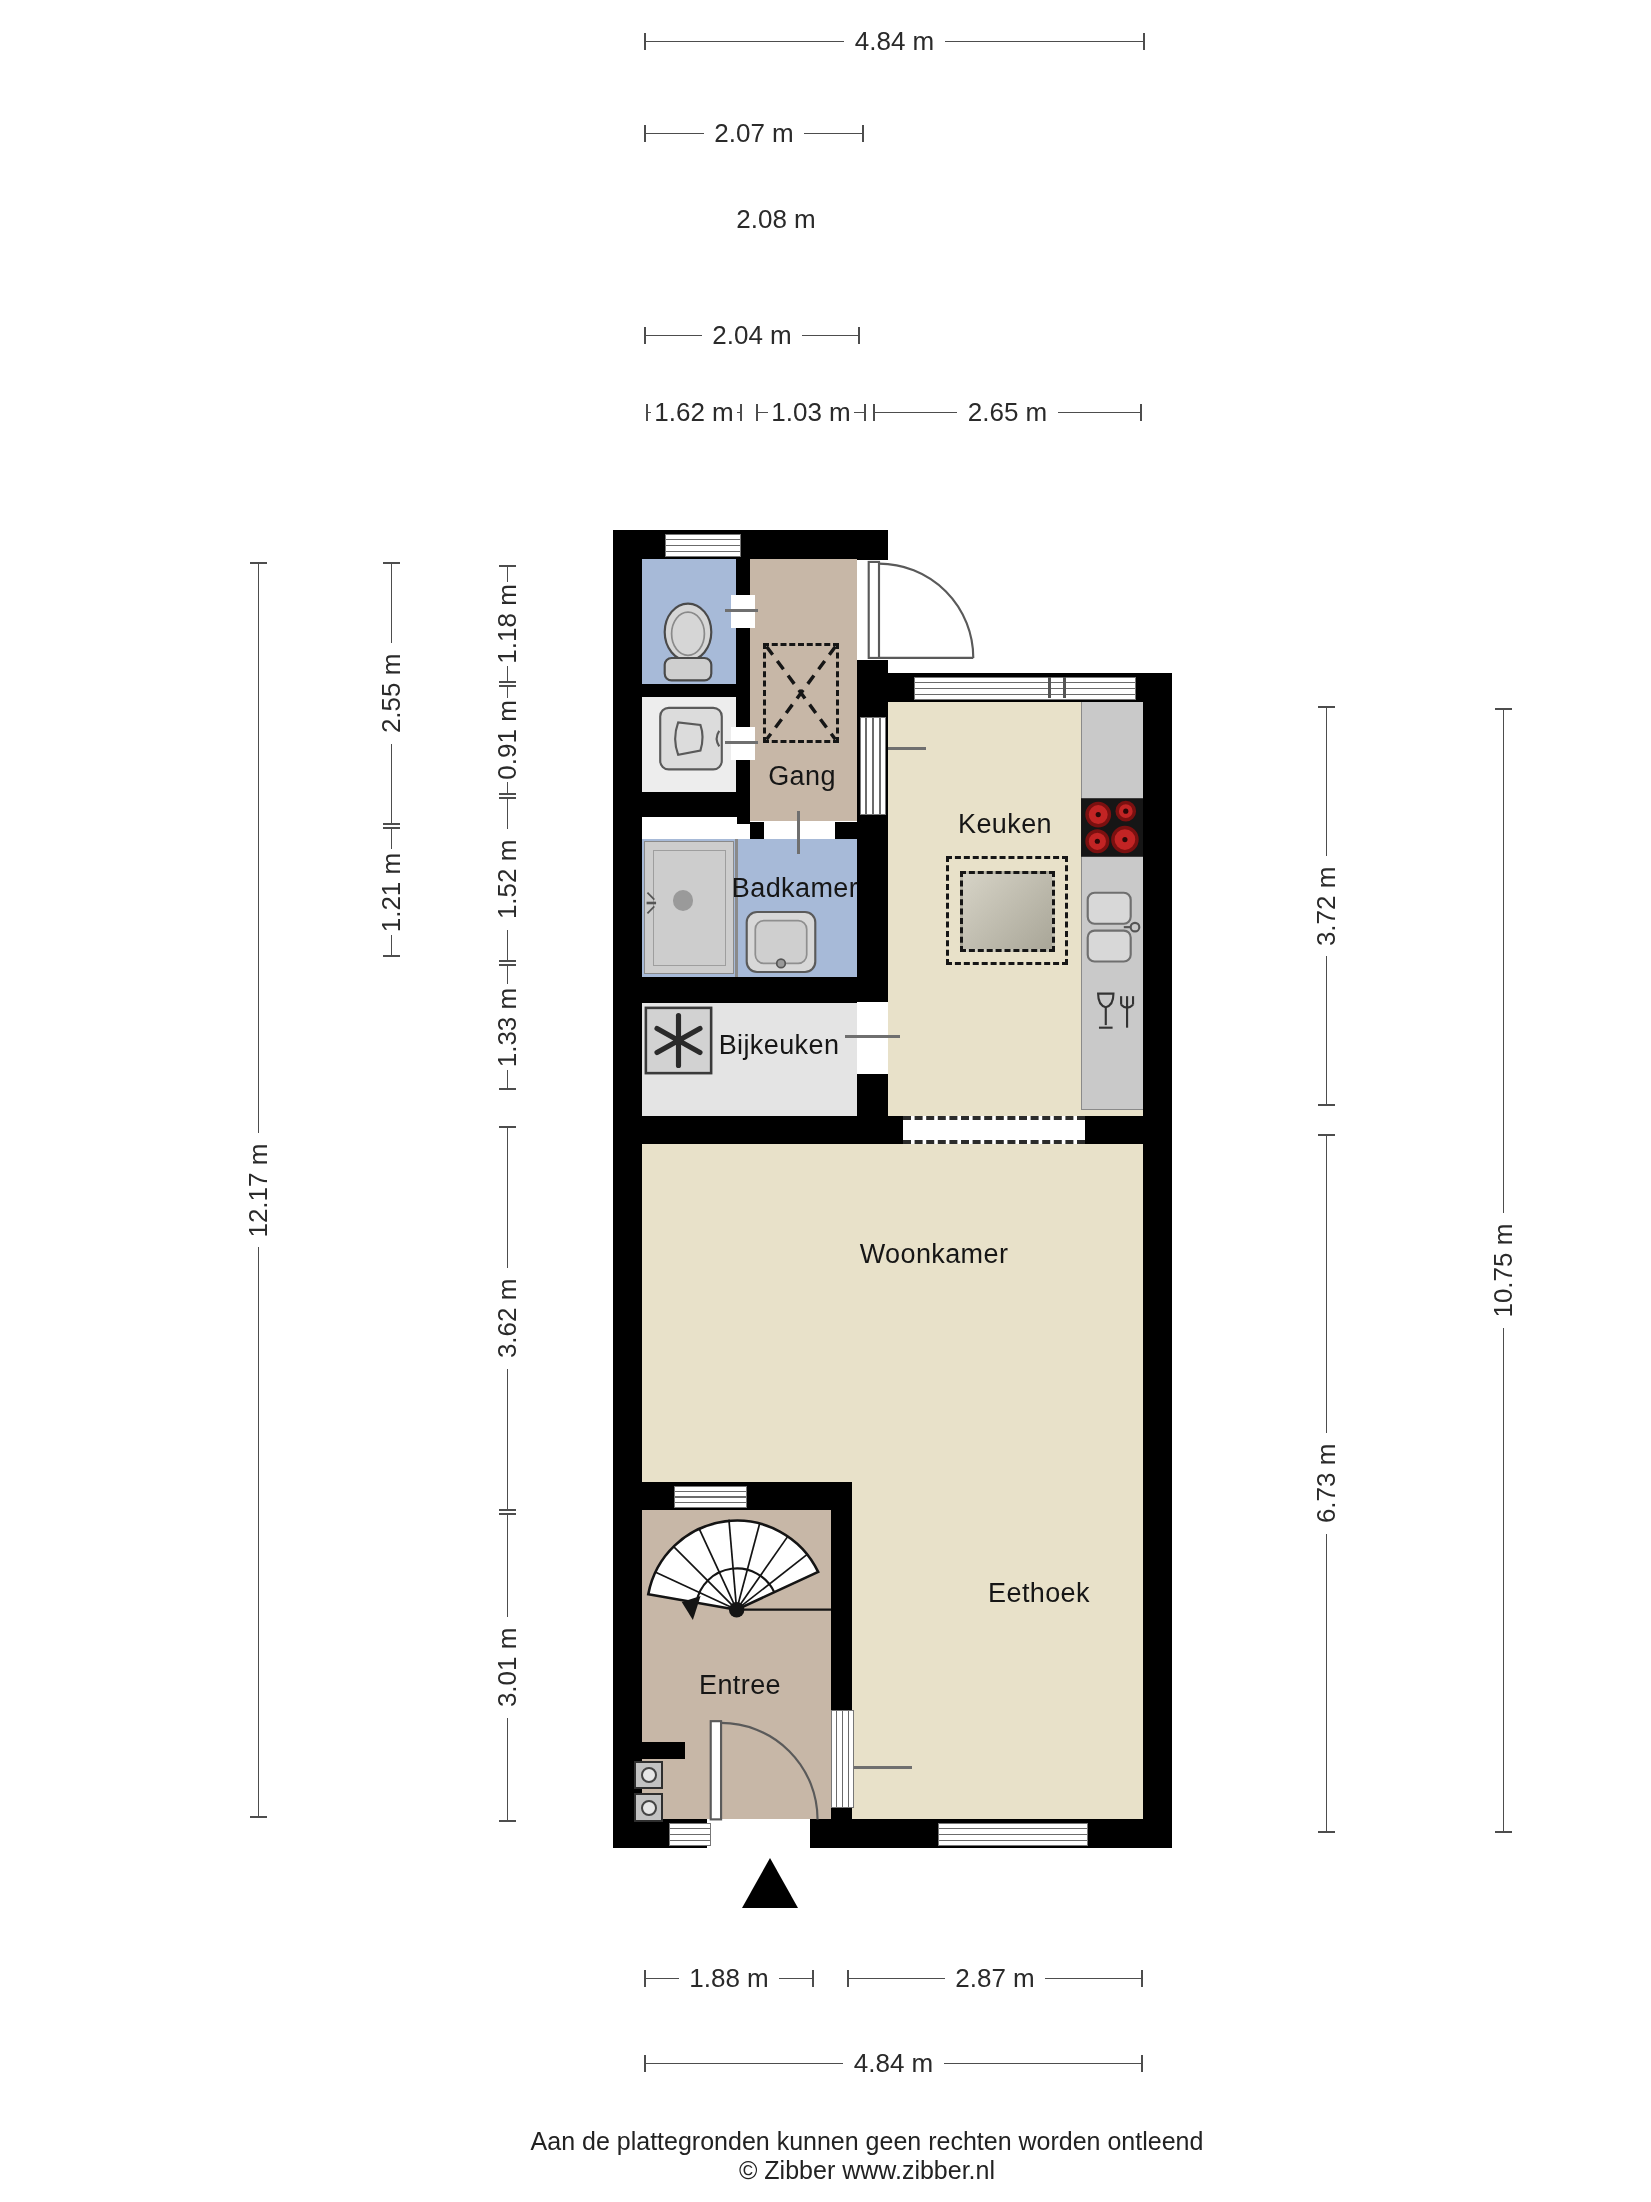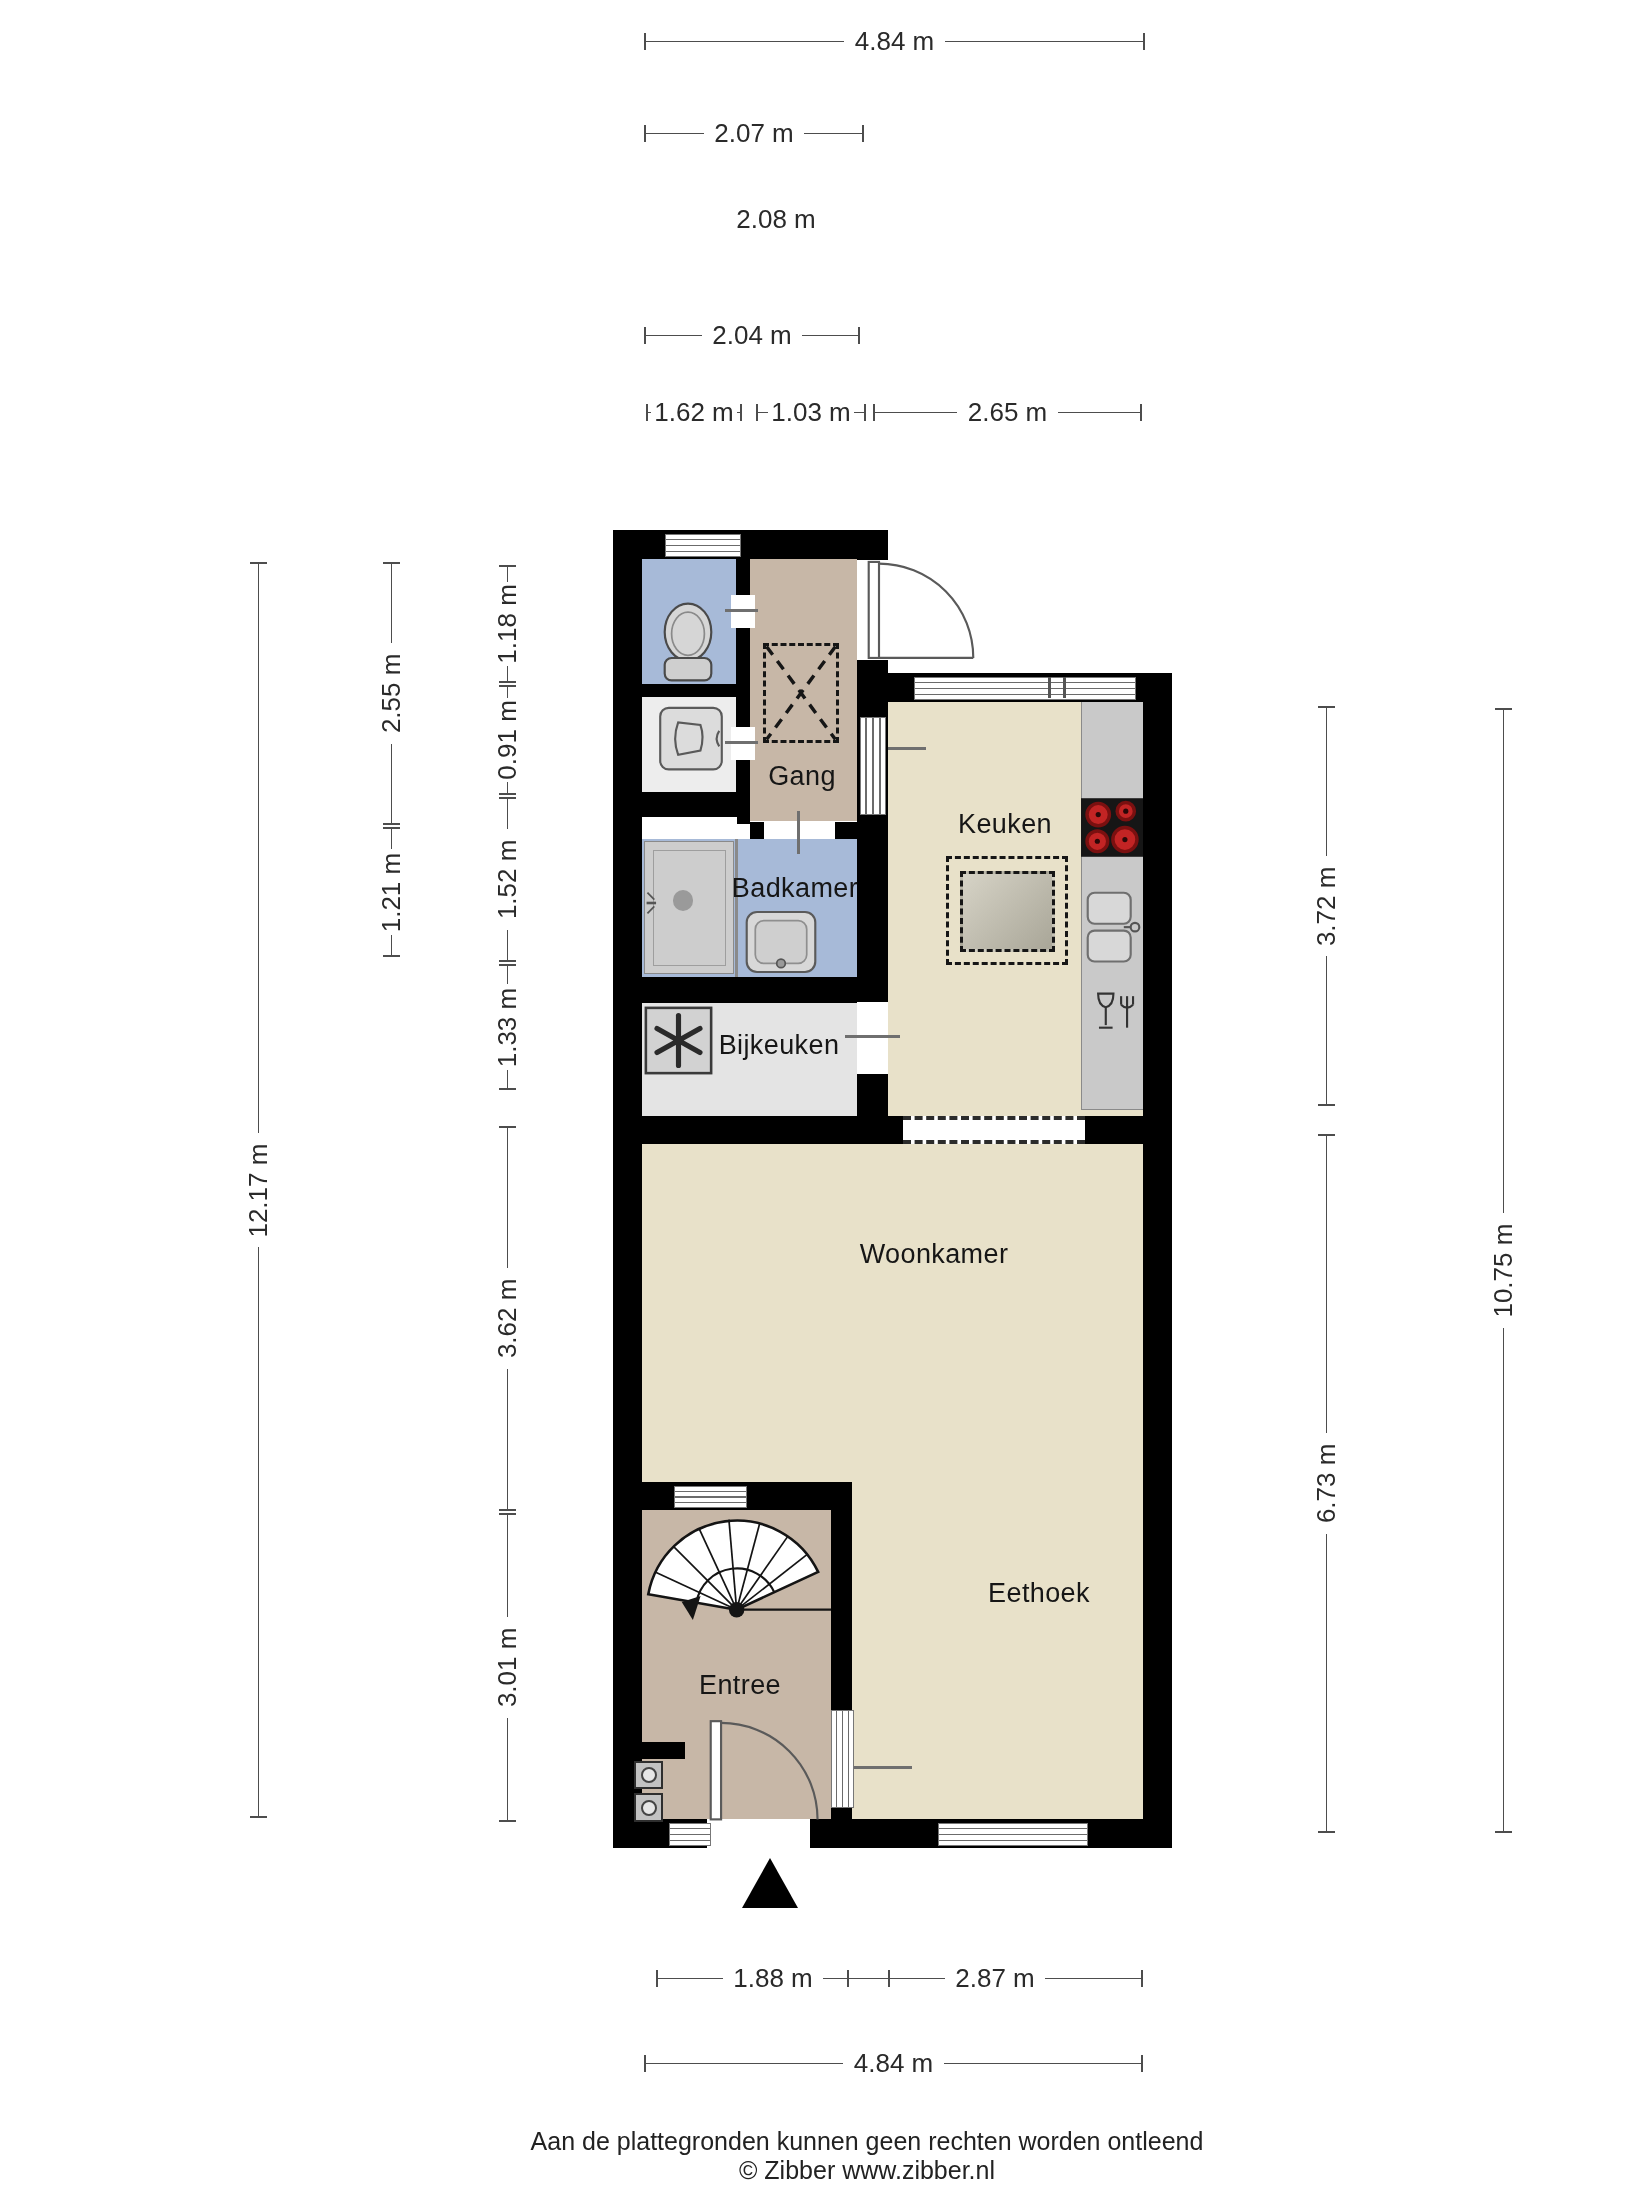--- a/index.html
+++ b/index.html
@@ -269,21 +269,21 @@
       <span class="tick"></span>
   </div>
   <div class="hdim" style="left:873px;top:397px;width:269px;">
     <span class="tick"></span>
       <span class="line"></span>
       <span class="lbl">2.65 m</span>
       <span class="line"></span>
       <span class="tick"></span>
   </div>
 
-  <div class="hdim" style="left:644px;top:1963px;width:234px;margin-left:12px;">
+  <div class="hdim" style="left:644px;top:1963px;width:170px;">
     <span class="tick"></span>
       <span class="line"></span>
       <span class="lbl">1.88 m</span>
       <span class="line"></span>
       <span class="tick"></span>
   </div>
   <div class="hdim" style="left:847px;top:1963px;width:296px;">
     <span class="tick"></span>
       <span class="line"></span>
       <span class="lbl">2.87 m</span>

